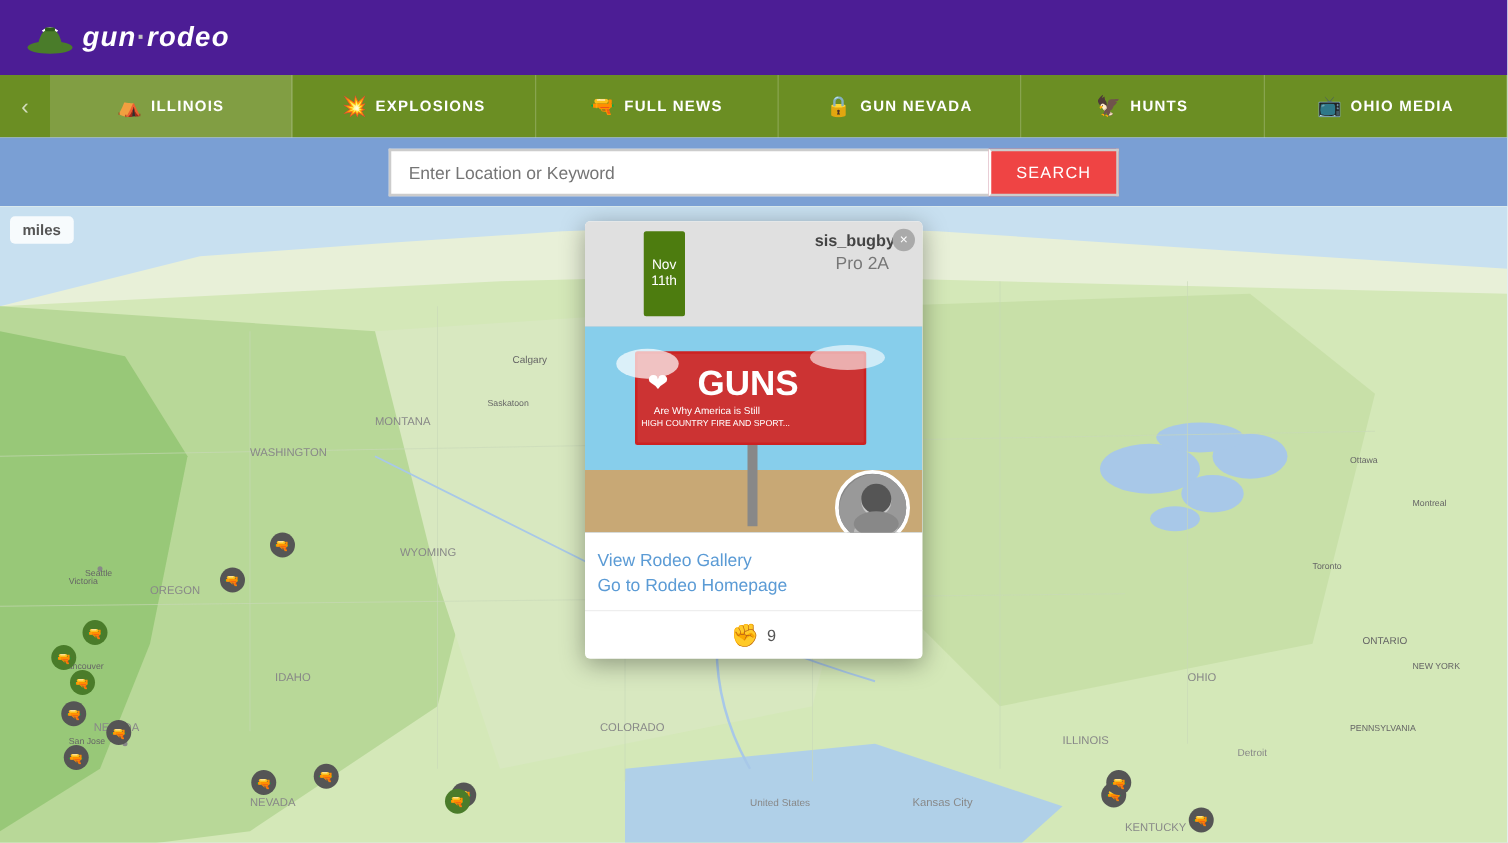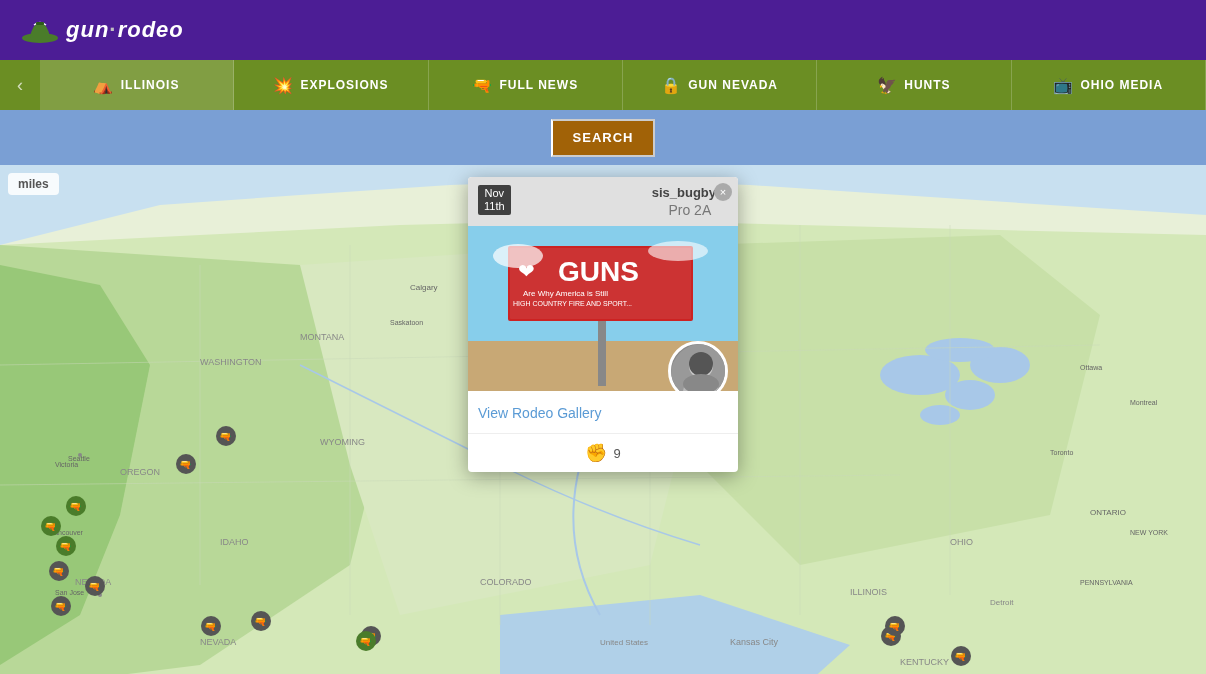--- a/index.html
+++ b/index.html
@@ -104,25 +104,25 @@
       width: 480px;
       height: 38px;
       border: 2px solid #ccc;
       border-right: none;
       padding: 0 14px;
       font-size: 14px;
       color: #999;
       outline: none;
     }
     #search-button {
-      background: #a16207;
+      background: #ef4444;
       border: 2px solid #ccc;
       border-left: 2px solid white;
       color: white;
-      font-weight: bold;
+      font-weight: normal;
       font-size: 13px;
       letter-spacing: 1px;
       padding: 0 20px;
       height: 38px;
       cursor: pointer;
     }
 
     
     #map-container {
       position: relative;
@@ -167,27 +167,28 @@
       overflow: hidden;
     }
     #popup-header {
       background: #e0e0e0;
       display: flex;
       justify-content: space-between;
       align-items: flex-start;
       padding: 8px 10px;
     }
     #popup-date {
-      background: #404040;
+      background: #4d7c0f;
       color: white;
       font-size: 11px;
-      padding: 2px 6px;
+      padding: 21px 6px;
       border-radius: 2px;
       text-align: center;
       line-height: 1.2;
+      margin-left: 37px;
     }
     #popup-user-area {
       text-align: center;
     }
     #popup-username {
       font-size: 13px;
       color: #444;
       font-weight: bold;
       display: flex;
       align-items: center;
@@ -310,20 +311,21 @@
       <span>HUNTS</span>
     </div>
     <div class="cat-item">
       <span class="cat-item-icon">📺</span>
       <span>OHIO MEDIA</span>
     </div>
   </div>
 </div>
 
 <div id="search-bar">
+  <input id="search-input" type="text" placeholder="Enter Location or Keyword" style="">
   <button id="search-button">SEARCH</button>
 </div>
 
 <div id="map-container">
 
   <svg id="map-bg" xmlns="http://www.w3.org/2000/svg" viewBox="0 0 1206 525">
 
     <rect width="1206" height="525" fill="#c8e0f0"></rect>
 
     <path d="M0 80 L80 60 L160 40 L300 30 L450 20 L600 15 L750 20 L900 30 L1050 40 L1206 50 L1206 525 L0 525 Z" fill="#e8f0d8"></path>
@@ -530,20 +532,21 @@
           <circle cx="30" cy="22" r="12" fill="#ccc"></circle>
           <ellipse cx="30" cy="48" rx="18" ry="14" fill="#bbb"></ellipse>
 
           <circle cx="30" cy="20" r="12" fill="#555"></circle>
           <ellipse cx="30" cy="40" rx="18" ry="10" fill="#888"></ellipse>
         </svg>
       </div>
     </div>
     <div id="popup-body">
       <a class="popup-link">View Rodeo Gallery</a>
+      <a class="popup-link">Go to Rodeo Homepage</a>
     </div>
     <div id="popup-footer">
       <span id="like-icon">✊</span>
       <span id="like-count">9</span>
     </div>
   </div>
 
 </div>
 
 </body></html>

